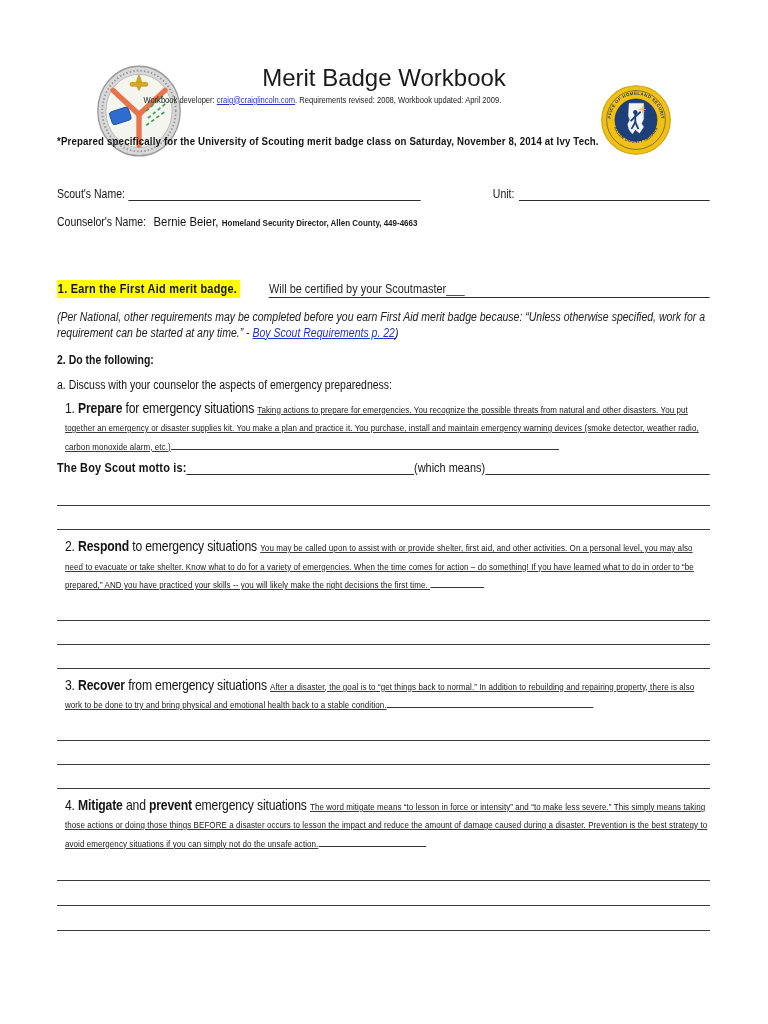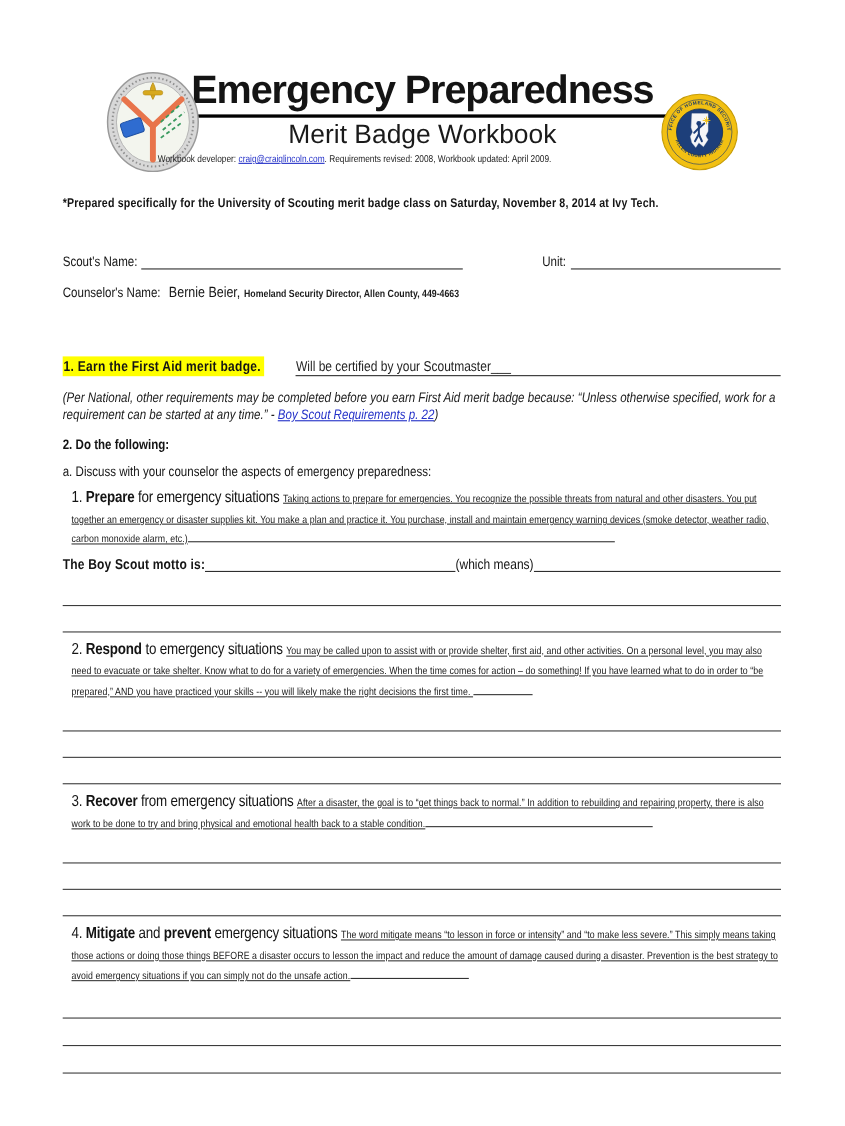--- a/index.html
+++ b/index.html
@@ -108,21 +108,20 @@
         <rect x="16" y="50" width="22" height="15" rx="3" fill="#2f6cd0" stroke="#1d4fa3" stroke-width="1" transform="rotate(-18 27 57)"></rect>
         <g stroke="#3a9a5f" stroke-width="1.8" stroke-dasharray="4 3" fill="none">
           <path d="M56 52 L76 34"></path>
           <path d="M58 60 L80 42"></path>
           <path d="M56 68 L78 52"></path>
         </g>
       </svg>
     </div>
 
     <div class="title-block">
-      <h1 class="doc-title">Emergency Preparedness</h1>
       <div class="doc-subtitle">Merit Badge Workbook</div>
       <div class="dev-line nrw" style="margin-left:-4px">
         <span>Workbook developer: </span><a class="link">craig@craiglincoln.com</a><span>.  Requirements revised: 2008, Workbook updated: April 2009.</span>
       </div>
     </div>
 
     <div class="logo logo-right">
       <svg viewBox="0 0 100 100" width="70" height="76">
         <circle cx="50" cy="50" r="49" fill="#f2c012" stroke="#c79d08" stroke-width="1.5"></circle>
         <circle cx="50" cy="50" r="42" fill="none" stroke="#1b3a6b" stroke-width="0.8"></circle>

